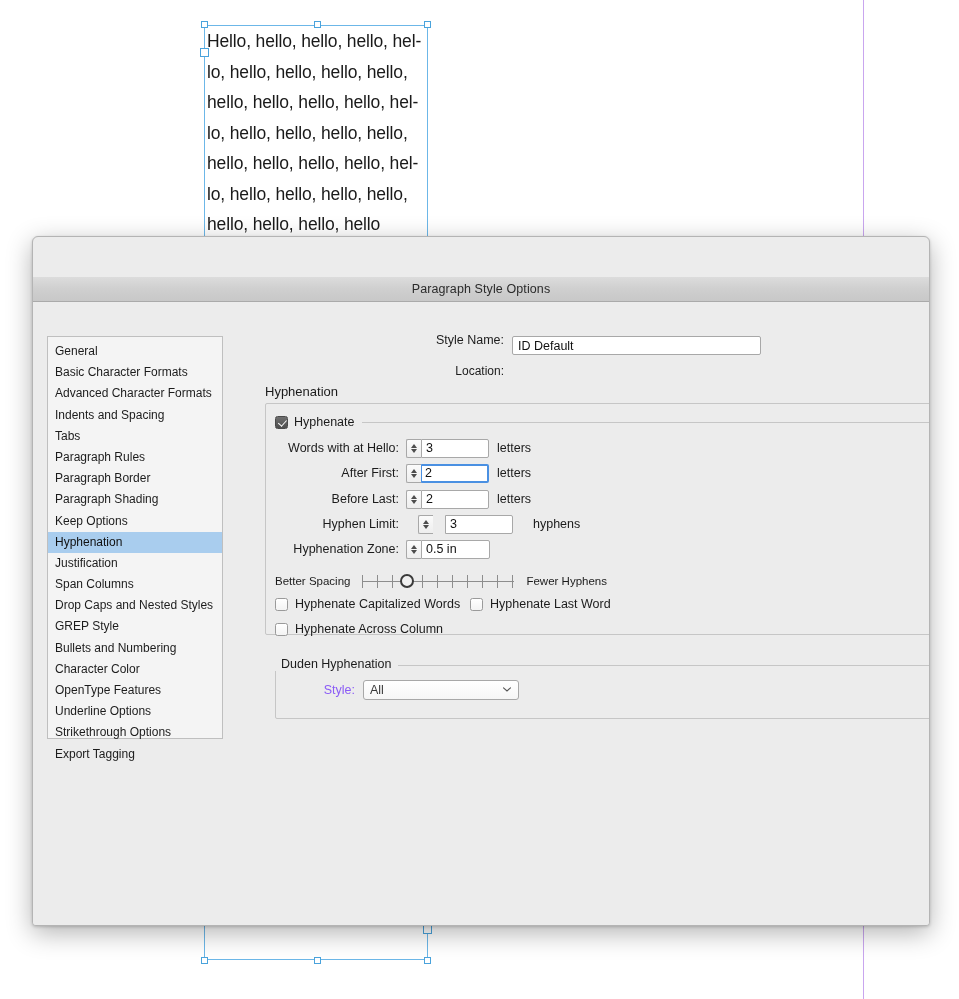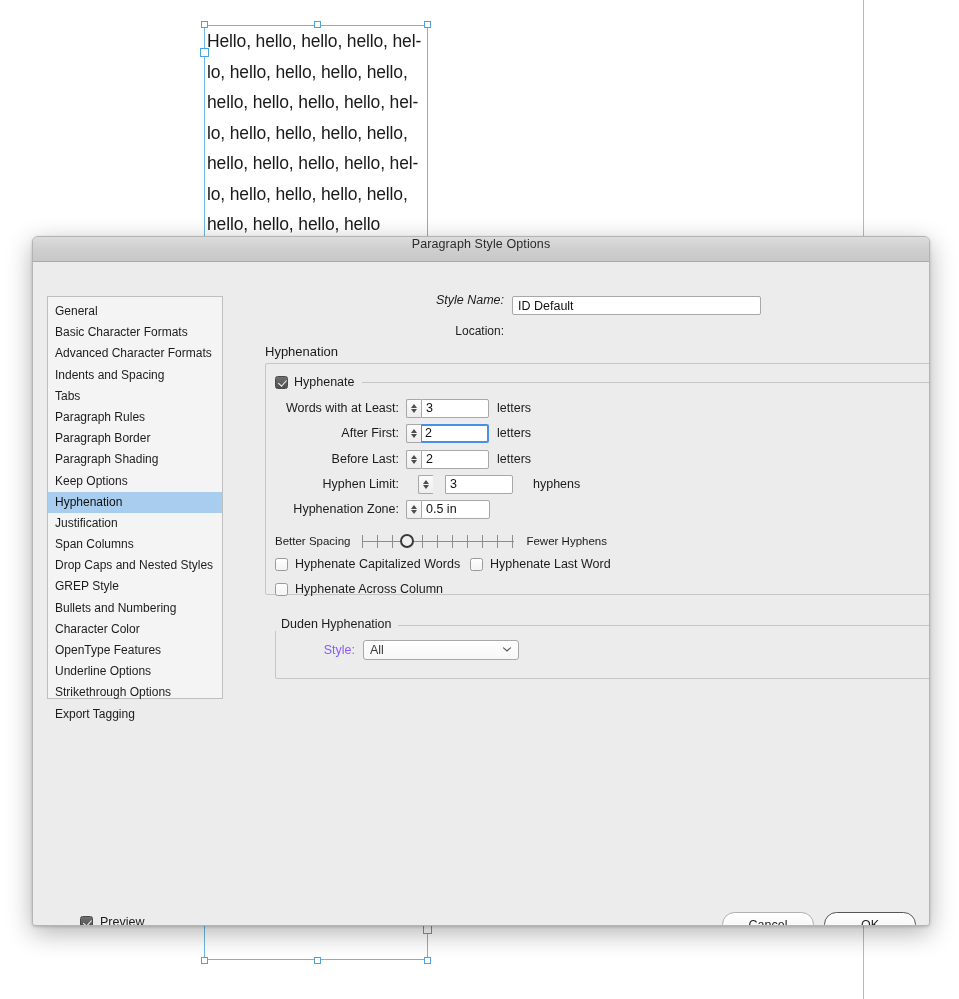--- a/index.html
+++ b/index.html
@@ -95,22 +95,23 @@
     box-shadow: 0 7px 26px rgba(0,0,0,0.30), 0 1px 3px rgba(0,0,0,0.18);
     overflow: hidden;
     border: 1px solid #b4b4b4;
     box-sizing: border-box;
   }
   #dialog-titlebar {
     height: 24px;
     background: linear-gradient(to bottom, #dcdcdc 0%, #cfcfcf 50%, #c8c8c8 100%);
     border-bottom: 1px solid #aaaaaa;
     display: flex;
-    align-items: flex-start;
+    align-items: center;
     justify-content: center;
+    margin-top: 40px;
   }
   #dialog-title {
     font-size: 12.5px;
     color: #2b2b2b;
     letter-spacing: 0.1px;
   }
   #dialog-body {
     position: relative;
     height: calc(100% - 24px);
     background: #ececec;
@@ -149,21 +150,20 @@
     display: flex;
     align-items: center;
   }
   #style-name-label {
     position: absolute;
     left: 374px;
     font-size: 12.5px;
     color: #1c1c1c;
     text-align: right;
     width: 97px;
-    font-style: italic;
   }
   #style-name-input {
     position: absolute;
     left: 479px;
     top: -4px;
     width: 249px;
     height: 19px;
     box-sizing: border-box;
     background: #ffffff;
     border: 1px solid #a8a8a8;
@@ -550,21 +550,21 @@
 
     <div id="hyph-group">
       <div class="group-line"></div>
       <div id="hyph-legend">
         <span class="cb checked"></span>
         <span class="lbl">Hyphenate</span>
       </div>
     </div>
 
     <div class="num-row" style="left:242px; top:136px;">
-      <span class="num-label">Words with at Least:</span>
+      <span class="num-label">Words with at Hello:</span>
       <span class="stepper"></span>
       <input class="num-input" type="text" style="width: 68px;" value="3">
       <span class="num-unit">letters</span>
     </div>
 
     <div class="num-row" style="left:242px; top:161px;">
       <span class="num-label">After First:</span>
       <span class="stepper"></span>
       <input class="num-input focused" type="text" style="width: 69px;" value="2">
       <span class="num-unit">letters</span>

